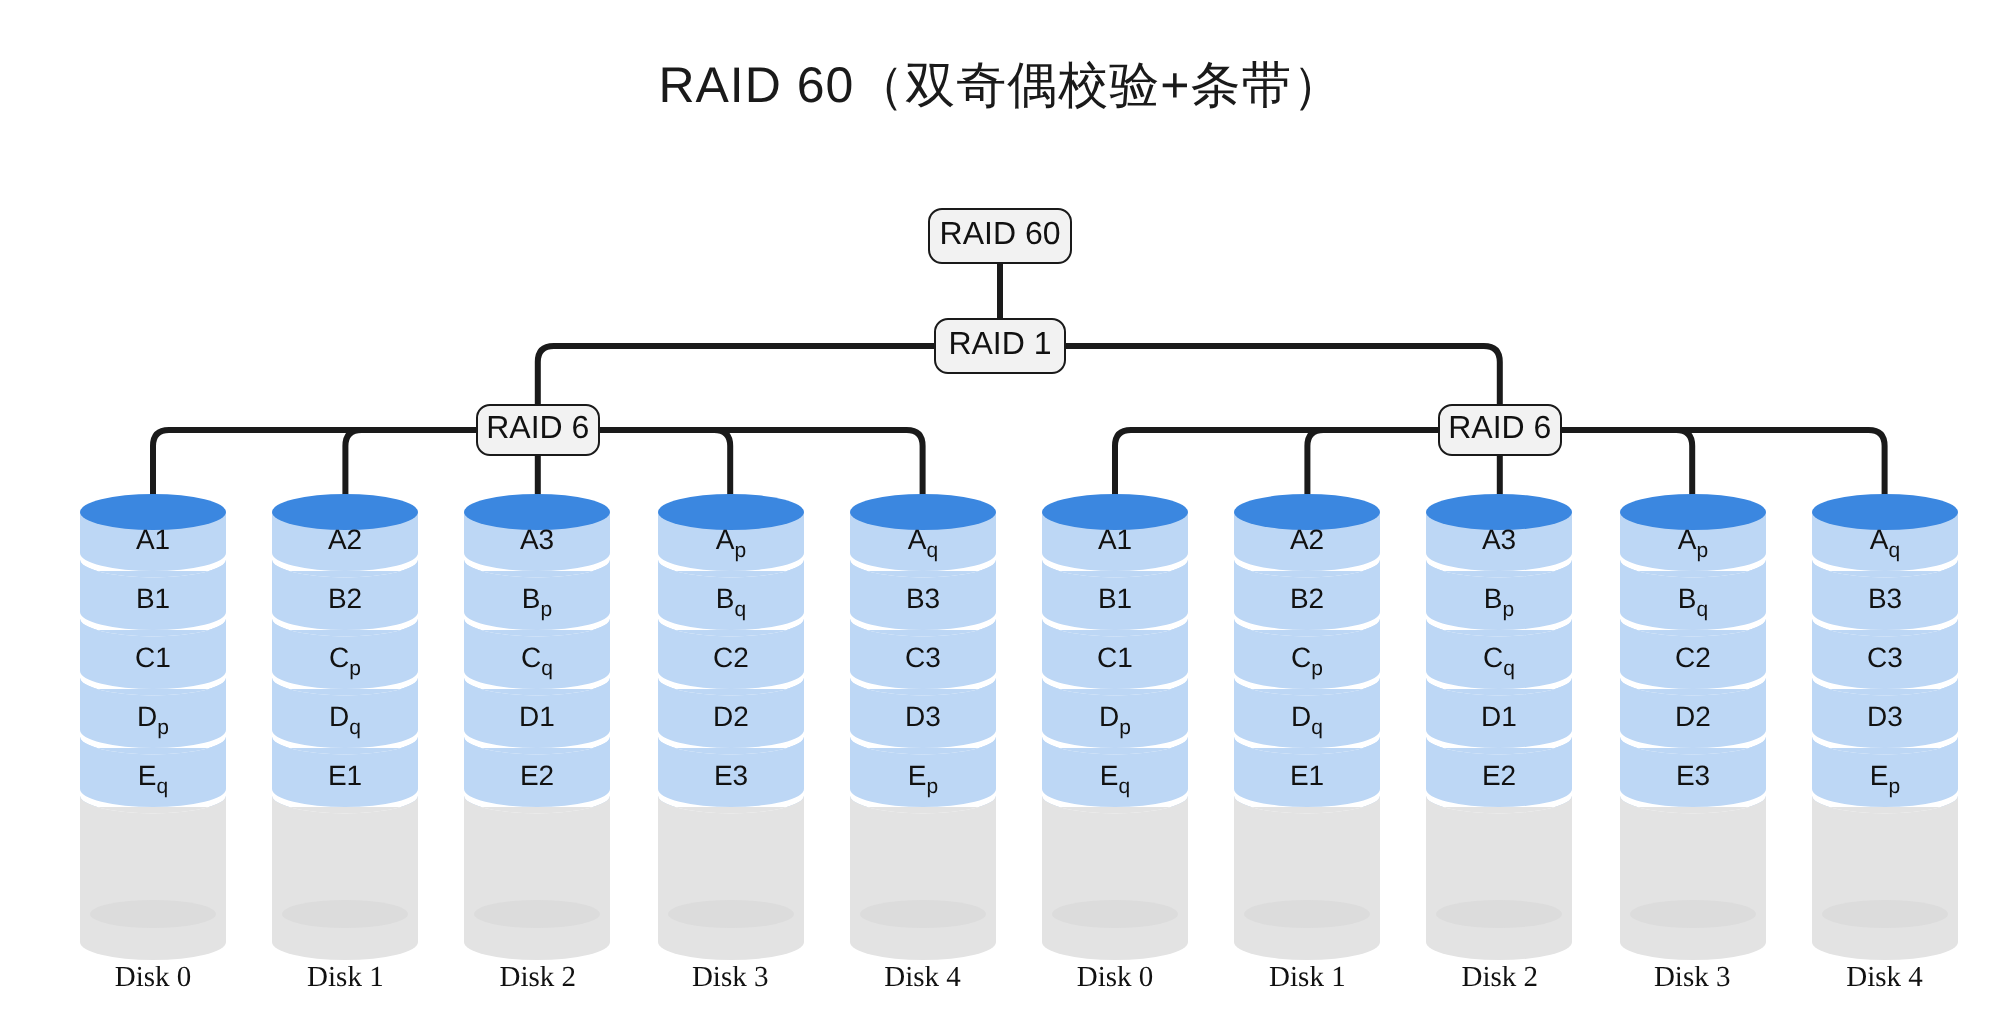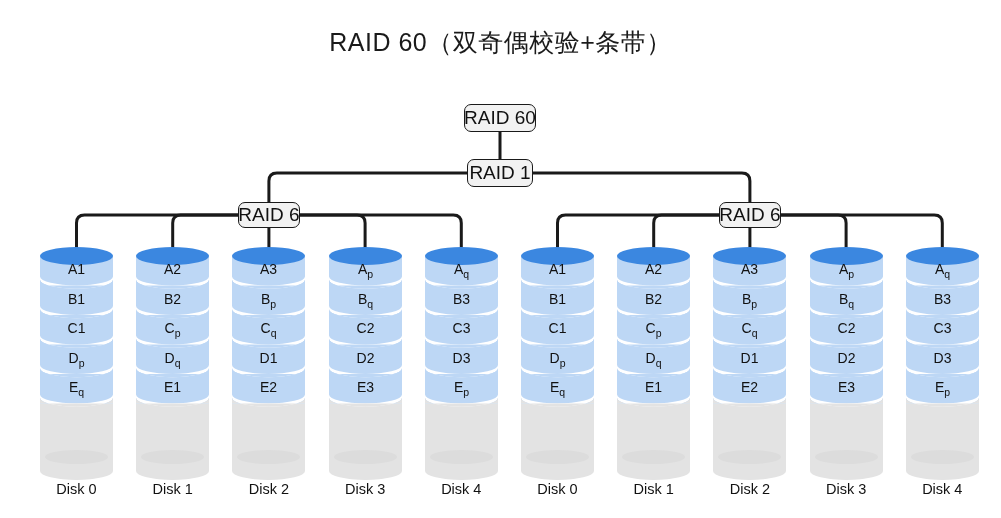--- a/index.html
+++ b/index.html
@@ -18,29 +18,29 @@
   }
 
   
   #wires{position:absolute;left:0;top:0;width:1001px;height:518px;}
 
   
   .node{
     position:absolute;box-sizing:border-box;
     background:#f2f2f2;border:1.6px solid #1a1a1a;border-radius:7px;
     display:flex;align-items:center;justify-content:center;
-    font-size:19px;color:#111;white-space:nowrap;z-index:5;
+    font-size:16px;color:#111;white-space:nowrap;z-index:5;
   }
 
   
   .disk{position:absolute;z-index:3;}
   .disk-body{position:absolute;left:0;top:0;}
   .disk-label{
     position:absolute;left:50%;transform:translateX(-50%);
-    font-size:14.5px;color:#111;white-space:nowrap;
+    font-size:14.5px;color:#111;white-space:nowrap;font-family:Liberation Serif, serif;
   }
   .seg-text{
     position:absolute;text-anchor:middle;
     font-size:14px;fill:#111;
   }
   .sub{font-size:10.5px;}
 </style>
 </head>
 <body>
 

